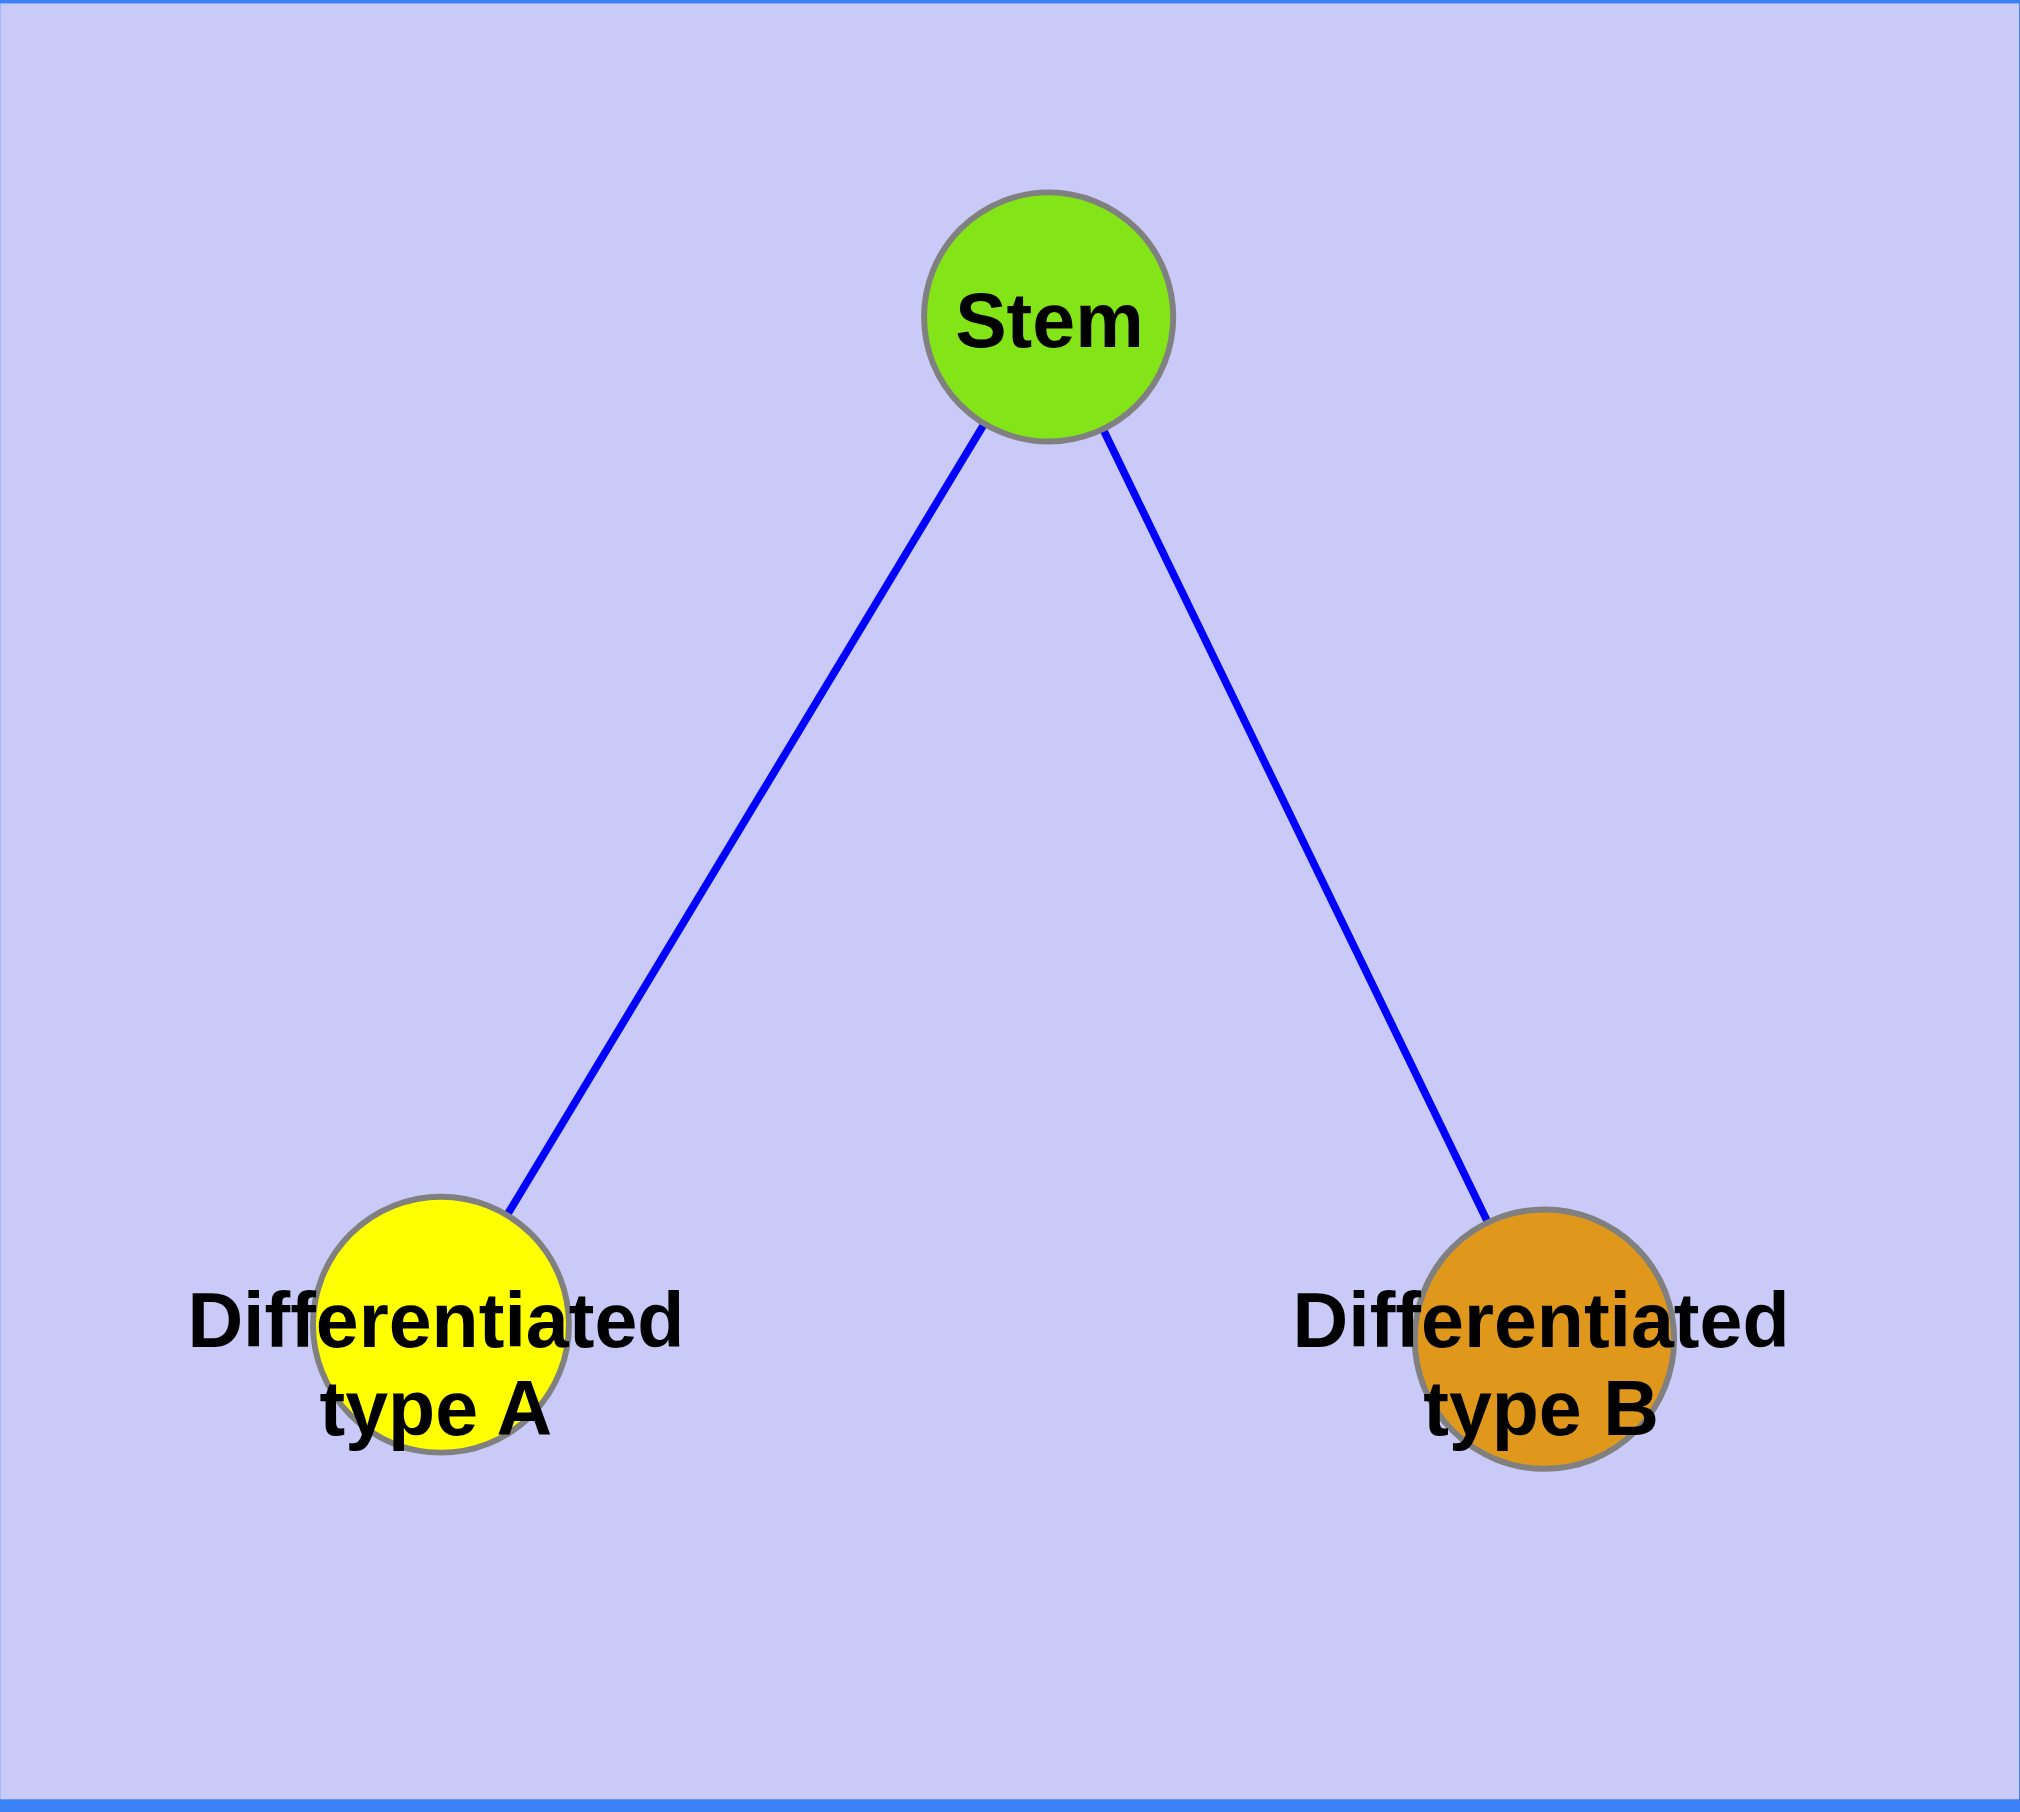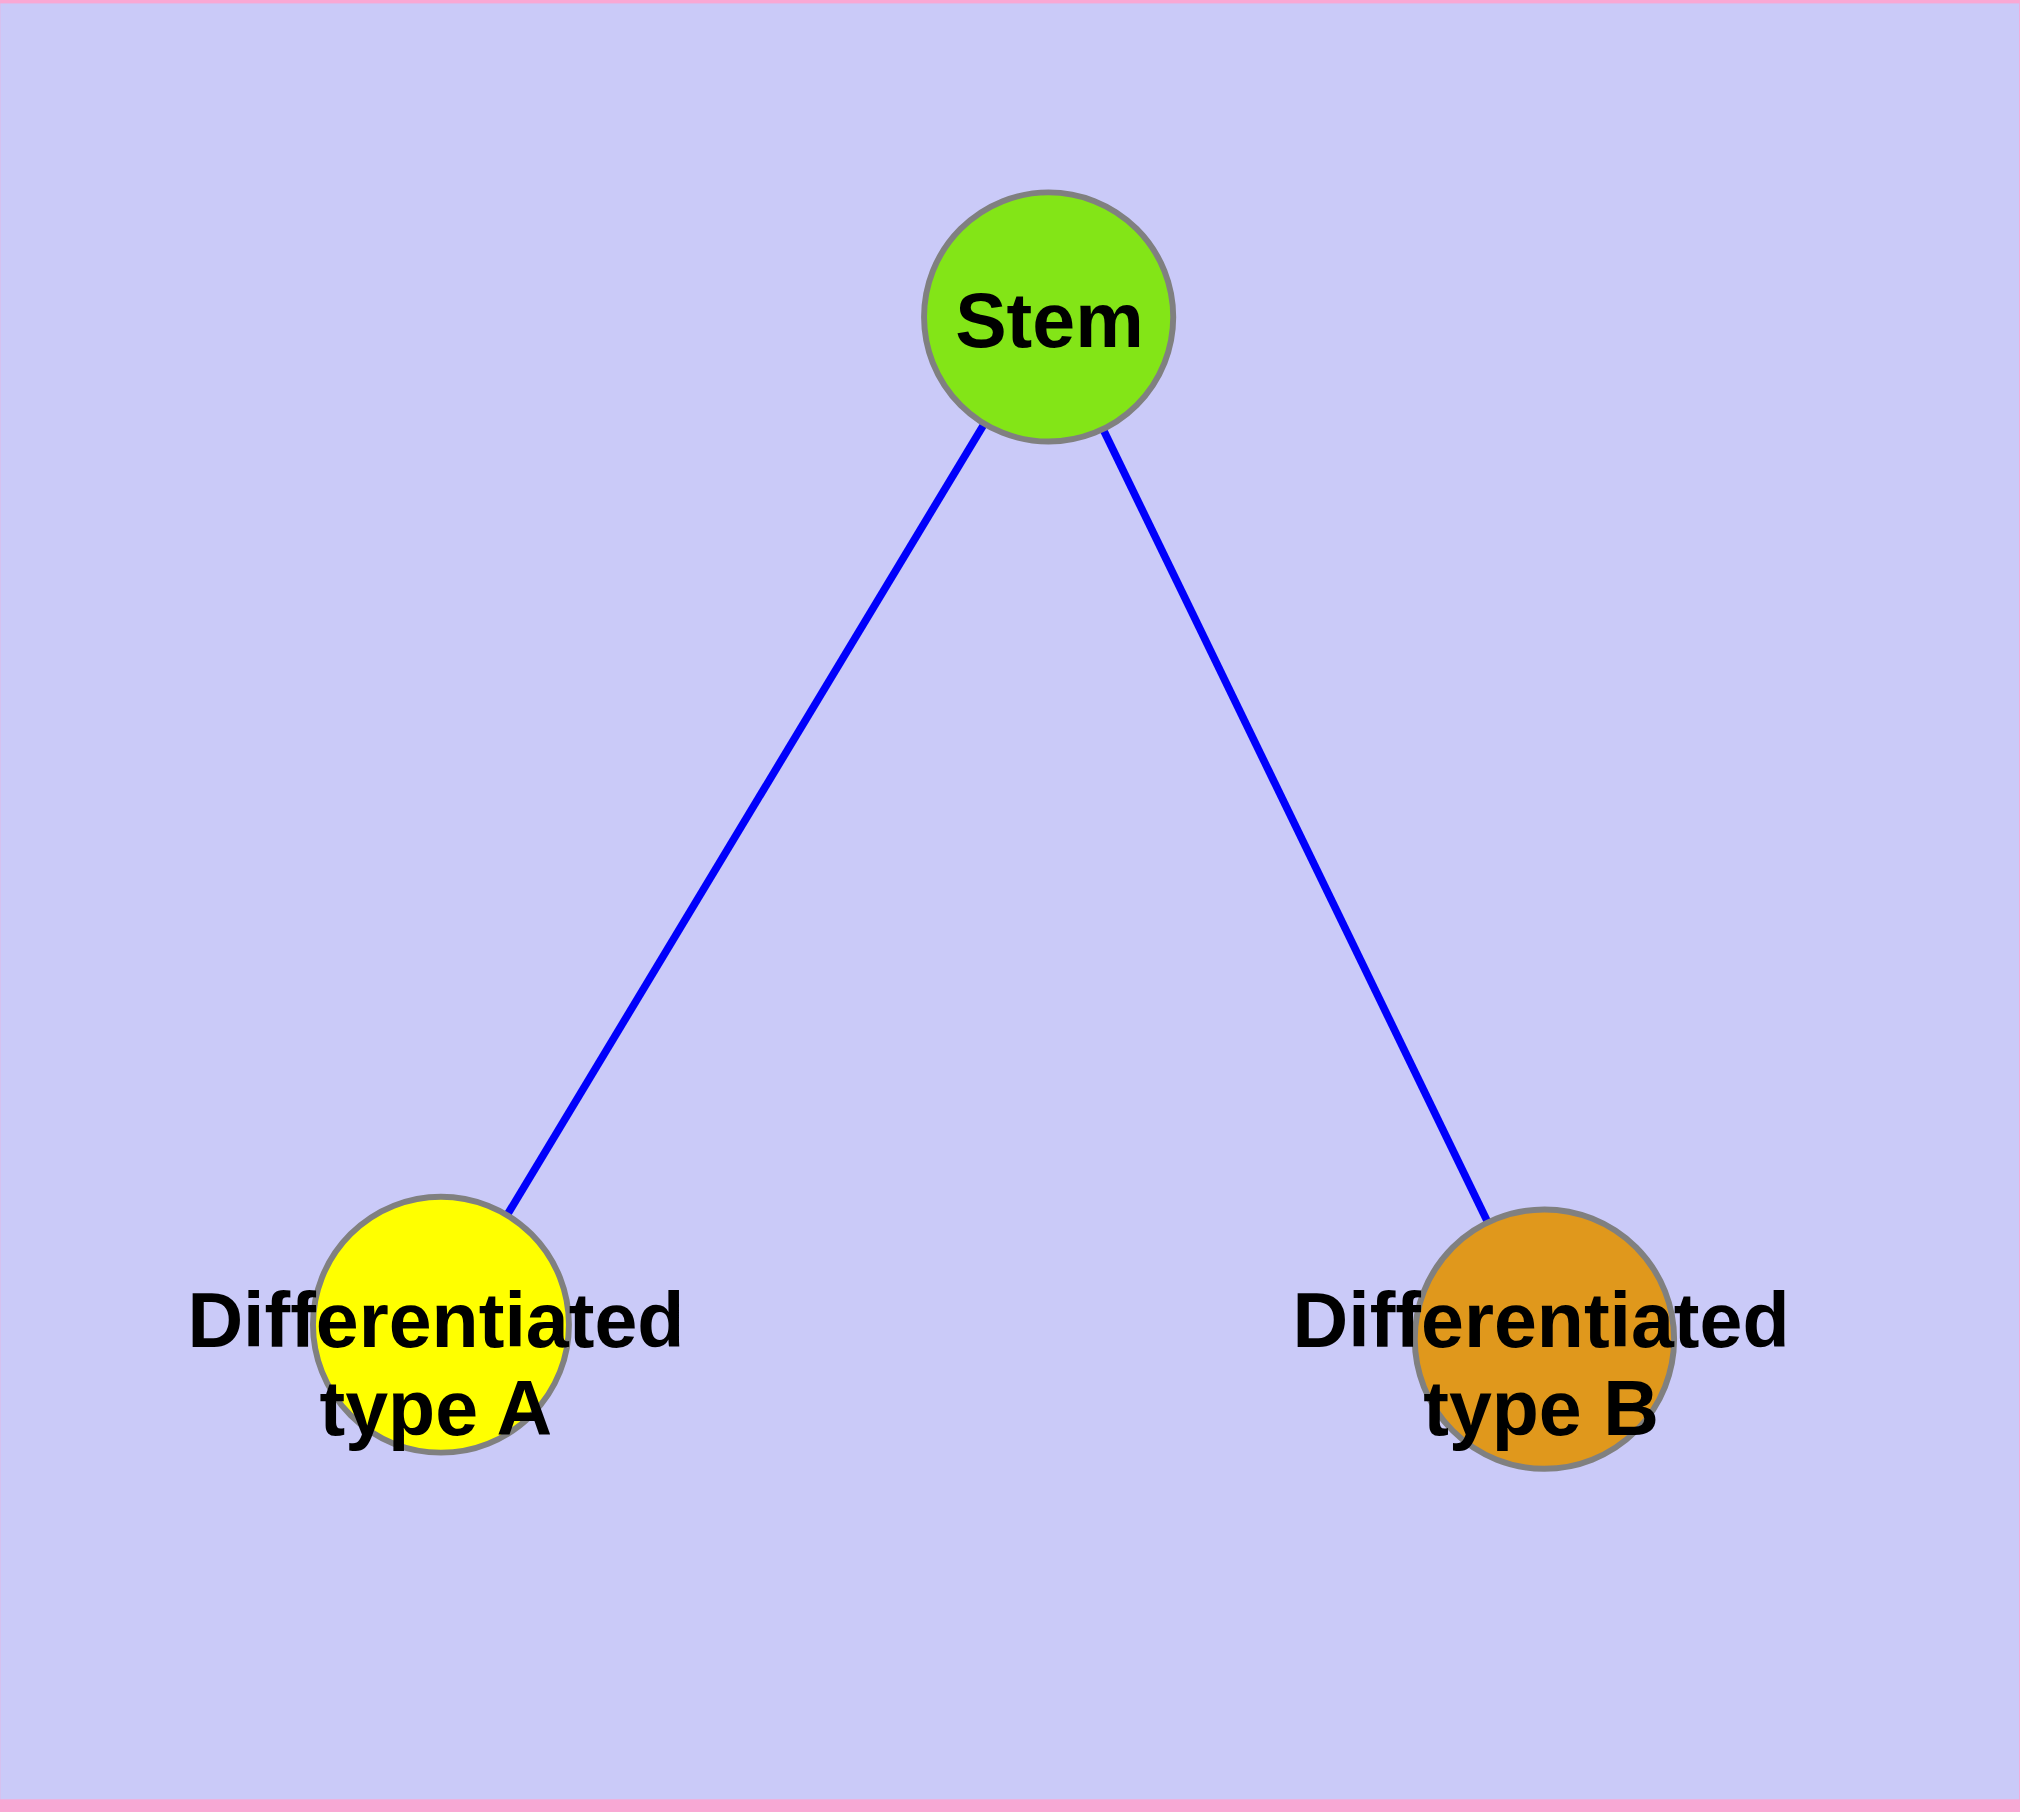--- a/index.html
+++ b/index.html
@@ -4,21 +4,21 @@
 <style>
   html, body {
     margin: 0;
     padding: 0;
     background: #ffffff;
   }
   .page {
     position: relative;
     width: 2021px;
     height: 1812px;
-    background: #f9a8d4;
+    background: #3b82f6;
     overflow: hidden;
     font-family: "Liberation Sans", sans-serif;
   }
   svg.diagram {
     position: absolute;
     top: 0;
     left: 0;
     display: block;
   }
   .node-circle {

